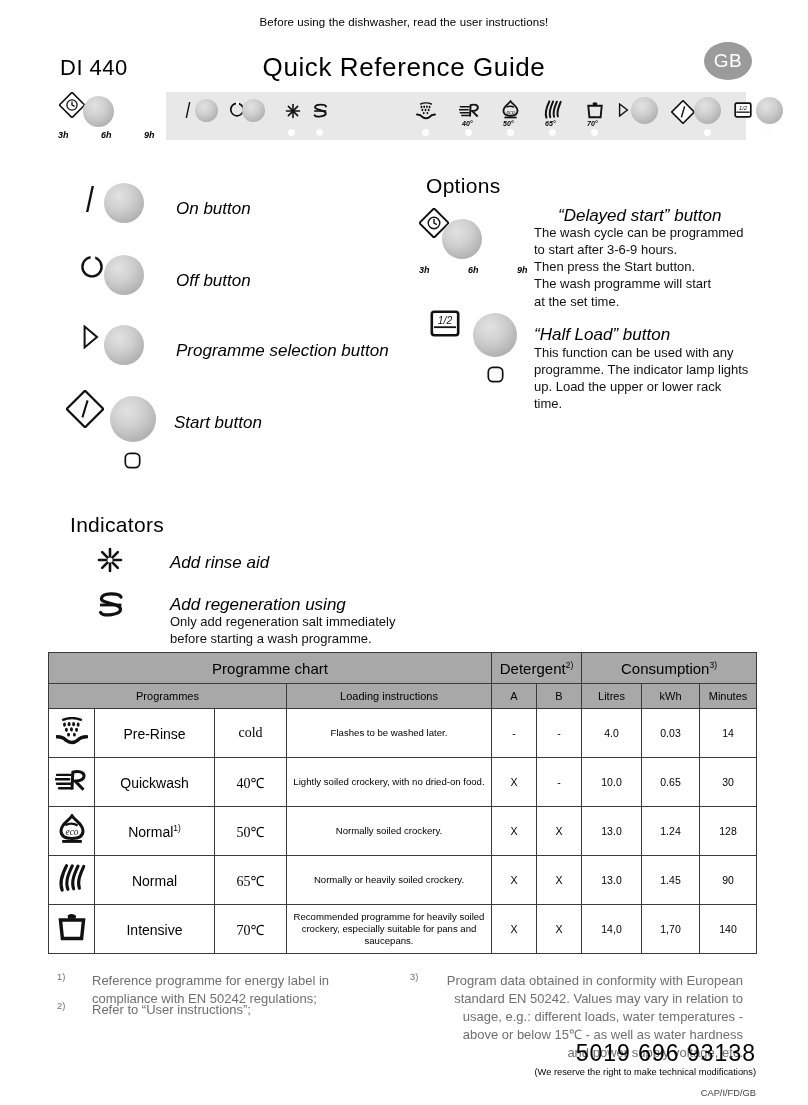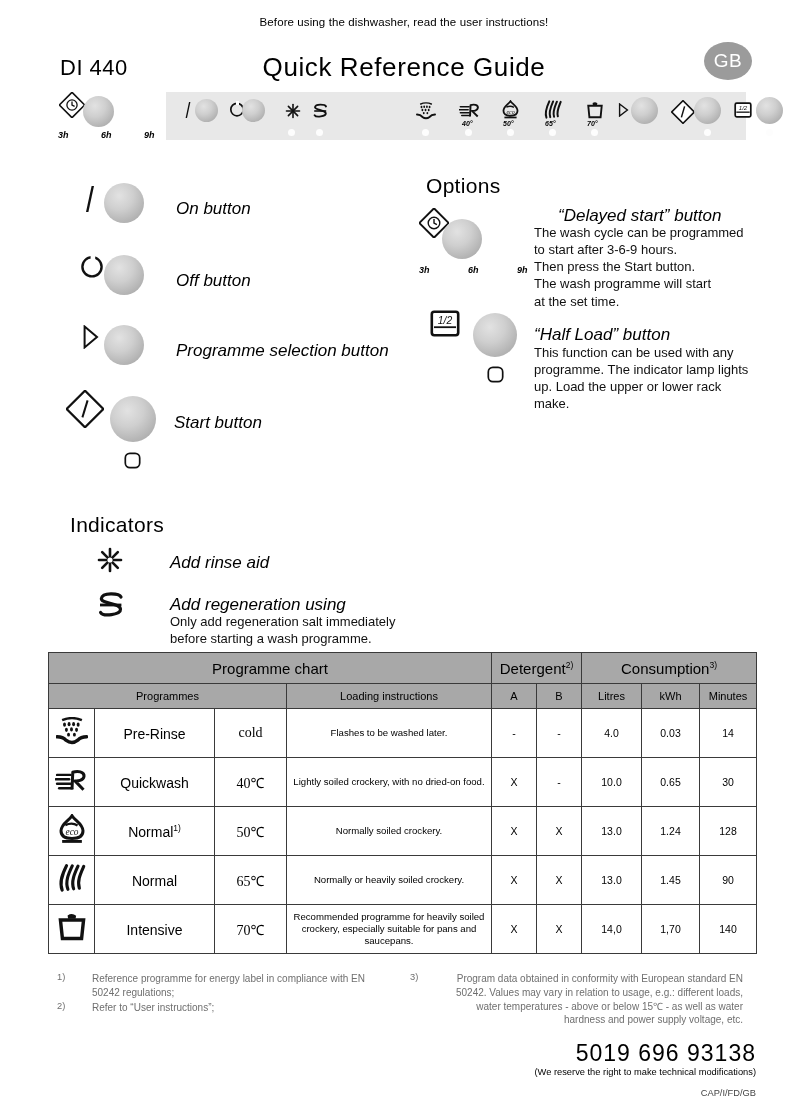--- a/index.html
+++ b/index.html
@@ -74,21 +74,21 @@
   .hdr-sub td { height: 25px; font-size: 11px; }
   .sup { font-size: 8.5px; vertical-align: super; }
   .row-cell-icon { width: 46px; }
   .p-name { font-size: 14px; text-align: left; padding-left: 4px; }
   .p-temp { font-size: 14px; text-align: right; padding-right: 9px; font-family: Liberation Serif, serif; }
   .p-load { font-size: 9.6px; text-align: left; padding: 3px 6px; line-height: 1.28; }
   .p-val  { font-size: 10.5px; }
   .prog-row td { height: 49px; }
 
   
-  .fn { position: absolute; font-size: 10px; line-height: 1.38; color: #6f6f6f; }
+  .fn { position: absolute; font-size: 13px; line-height: 1.38; color: #6f6f6f; }
   .fn-num { position: absolute; font-size: 9.3px; color: #6f6f6f; }
   .code {
     position: absolute; right: 52px; top: 1040px;
     font-size: 23px; letter-spacing: 1px; text-align: right;
   }
   .reserve { position: absolute; right: 52px; top: 1067px; font-size: 9.3px; text-align: right; }
   .cap { position: absolute; right: 52px; top: 1088px; font-size: 9.3px; text-align: right; color:#444; }
 </style>
 </head>
 <body>
@@ -325,21 +325,21 @@
   <div style="position:absolute;left:487px;top:366px;">
     <svg width="17" height="17" viewBox="0 0 17 17">
         <rect x="1.3" y="1.3" width="14.4" height="14.4" rx="4.6" fill="#fff" stroke="#111" stroke-width="1.7"></rect>
       </svg>
   </div>
   <div class="btn-label" style="position:absolute;left:534px;top:325px;">“Half Load” button</div>
   <div class="btn-desc" style="position:absolute;left:534px;top:344px;width:230px;">
     <div>This function can be used with any</div>
     <div>programme. The indicator lamp lights</div>
     <div>up. Load the upper or lower rack</div>
-    <div>make.</div>
+    <div>time.</div>
   </div>
 
   <div class="section-title" style="position:absolute;left:70px;top:513px;">Indicators</div>
 
   <div style="position:absolute;left:96px;top:546px;">
     <svg width="28" height="28" viewBox="0 0 28 28">
       <g stroke="#111" stroke-width="2.6" stroke-linecap="round">
         <line x1="14" y1="3" x2="14" y2="25"></line>
           <line x1="3" y1="14" x2="25" y2="14"></line>
         <line x1="6.2" y1="6.2" x2="21.8" y2="21.8"></line>

